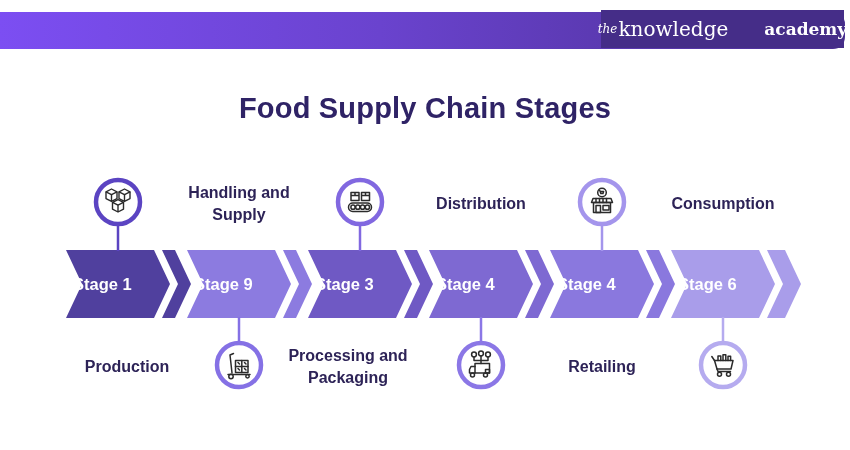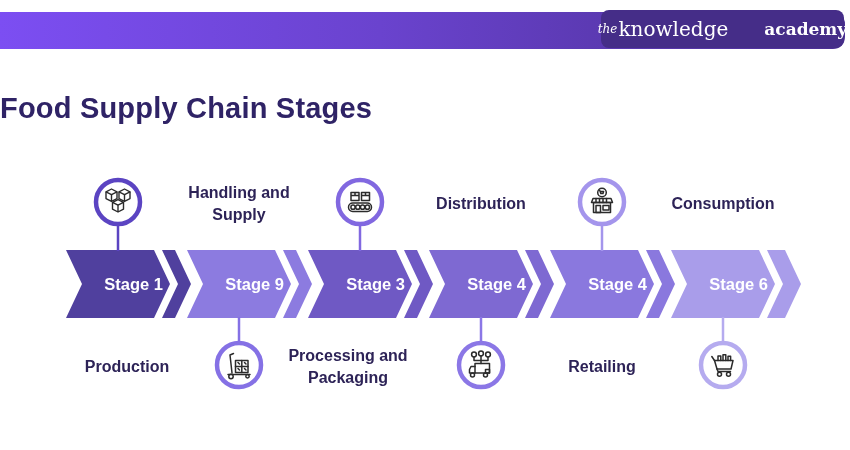--- a/index.html
+++ b/index.html
@@ -3,32 +3,32 @@
 <meta charset="utf-8">
 <style>
   html,body{margin:0;padding:0;background:#fff;}
   .page{position:relative;width:850px;height:450px;overflow:hidden;background:#fff;
         font-family:"Liberation Sans",sans-serif;}
   
   .topbar{position:absolute;left:0;top:12px;width:845px;height:37px;
           background:linear-gradient(90deg,#7C4EF2 0%,#6A43CE 45%,#4B2F93 100%);
           border-radius:0 12px 12px 0;}
   .logo-chip{position:absolute;right:6px;top:10px;width:243px;height:38px;
-             background:#452D88;border-radius:8px;display:flex;align-items:center;
+             background:#452D88;border-radius:0;display:flex;align-items:center;
              justify-content:center;color:#fff;}
   .logo-chip .the{font-family:"DejaVu Serif","Liberation Serif",serif;font-style:italic;
                   font-size:12px;margin-right:1px;}
   .logo-chip .mid{font-family:"DejaVu Serif","Liberation Serif",serif;font-size:20px;}
   .logo-chip .bold{font-family:"DejaVu Serif","Liberation Serif",serif;font-size:17px;font-weight:bold;margin-left:36px;}
   
-  .title{position:absolute;left:0;top:92px;width:850px;
+  .title{position:absolute;left:0;top:92px;width:850px;text-align:center;
          font-size:29px;font-weight:700;color:#2F2366;letter-spacing:.2px;}
   
   .band-svg{position:absolute;left:0;top:0;}
-  .stage-label{position:absolute;width:90px;text-align:right;top:273px;
+  .stage-label{position:absolute;width:90px;text-align:left;top:273px;
                color:#fff;font-size:16.5px;font-weight:600;line-height:22px;}
   .phase-label{position:absolute;width:134px;height:52px;display:flex;align-items:center;
                justify-content:center;text-align:center;color:#2D2357;font-size:16px;
                font-weight:600;line-height:1.4;}
   .phase-top{top:178px;}
   .phase-bottom{top:341px;}
   .icon{position:absolute;width:34px;height:34px;}
   .icon svg{display:block;}
 </style>
 </head>

